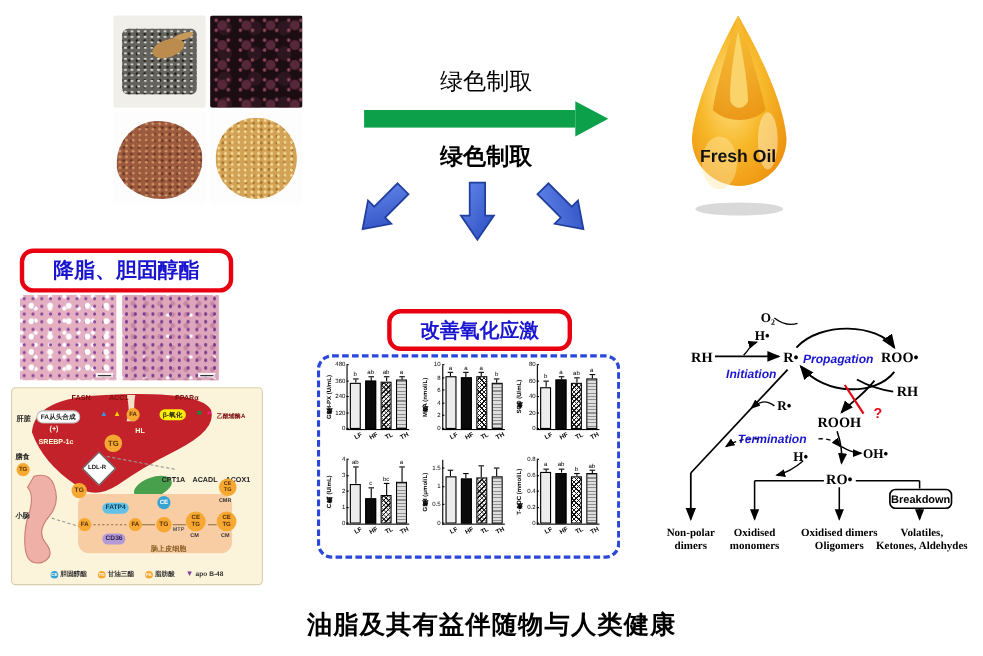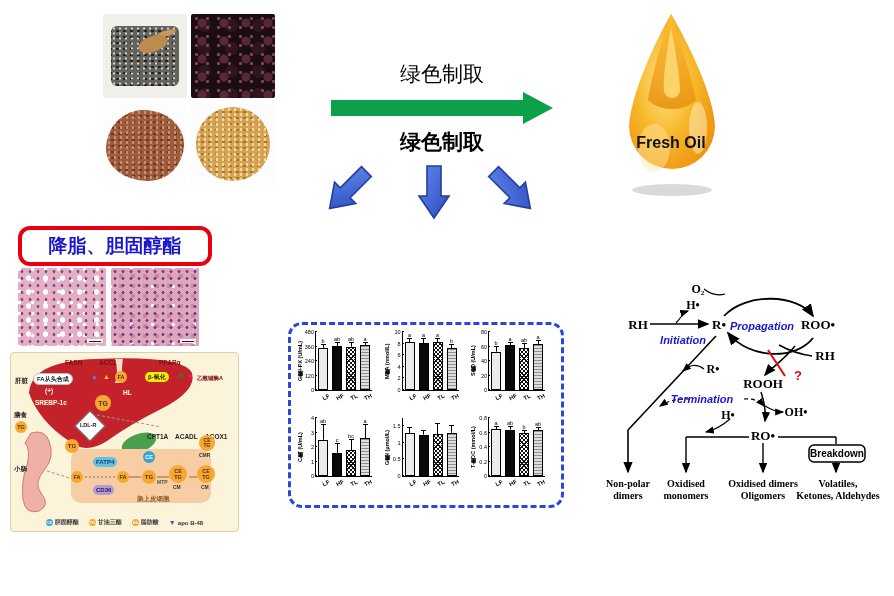--- a/index.html
+++ b/index.html
@@ -195,20 +195,23 @@
       <path d="M59,6 C59,6 40,62 36,92 C48,104 72,104 84,92 C78,62 59,6 59,6 Z" fill="url(#oiltip)" opacity="0.85"></path>
       <path d="M59,20 C59,20 50,66 52,84 C56,92 64,92 68,84 C68,64 59,20 59,20 Z" fill="#fbd871" opacity="0.9"></path>
       <ellipse cx="42" cy="140" rx="16" ry="24" fill="#ffe9a8" opacity="0.45"></ellipse>
       <ellipse cx="86" cy="120" rx="9" ry="26" fill="#fff3c8" opacity="0.5"></ellipse>
     </svg>
     <div class="oil-label">Fresh Oil</div>
   </div>
 
   <div class="redbox left">
     <span>降脂、胆固醇酯</span>
+  </div>
+  <div class="redbox center">
+    <span>改善氧化应激</span>
   </div>
 
   <div class="histo h1">
     <div class="scalebar"></div>
   </div>
   <div class="histo h2">
     <div class="scalebar"></div>
   </div>
 
   <div class="liver-panel">
@@ -618,13 +621,14 @@
     <text class="chem" x="30" y="221" font-size="10" text-anchor="middle">Non-polar</text>
     <text class="chem" x="30" y="233" font-size="10" text-anchor="middle">dimers</text>
     <text class="chem" x="88" y="221" font-size="10" text-anchor="middle">Oxidised</text>
     <text class="chem" x="88" y="233" font-size="10" text-anchor="middle">monomers</text>
     <text class="chem" x="165" y="221" font-size="10" text-anchor="middle">Oxidised dimers</text>
     <text class="chem" x="165" y="233" font-size="10" text-anchor="middle">Oligomers</text>
     <text class="chem" x="240" y="221" font-size="10" text-anchor="middle">Volatiles,</text>
     <text class="chem" x="240" y="233" font-size="10" text-anchor="middle">Ketones, Aldehydes</text>
   </svg>
 
+  <div class="footer-title">油脂及其有益伴随物与人类健康</div>
 </div>
 
 </body></html>

